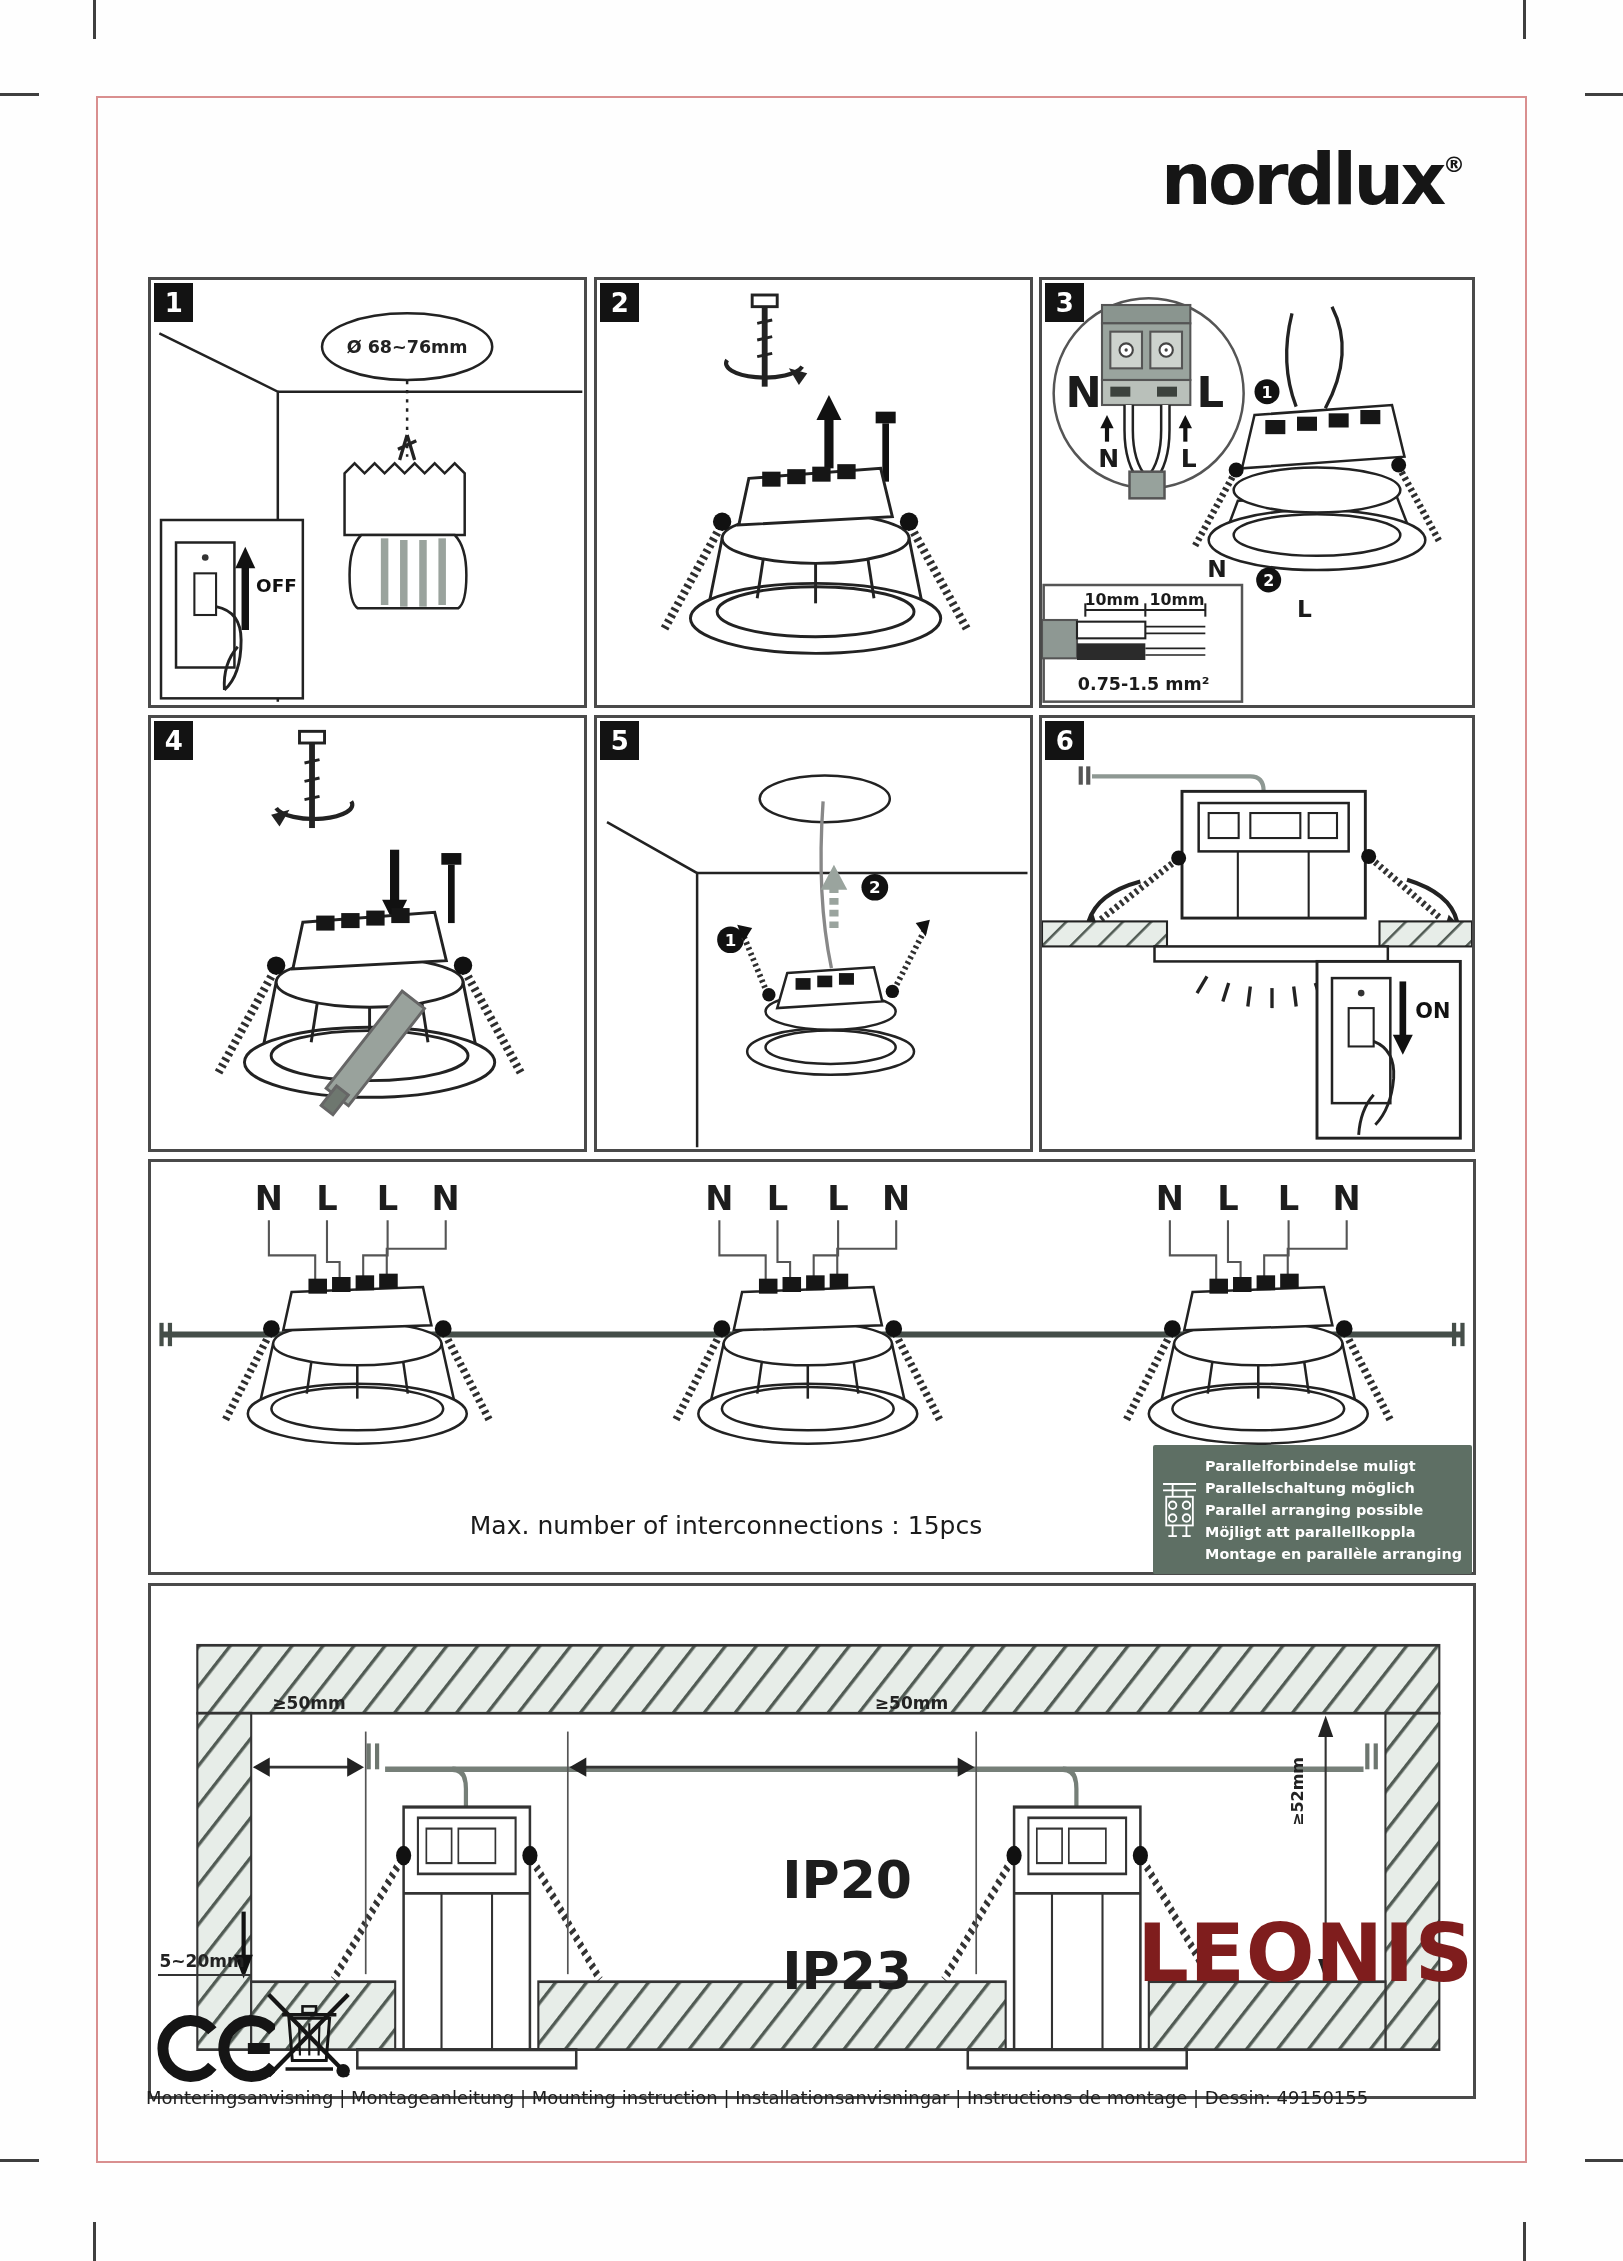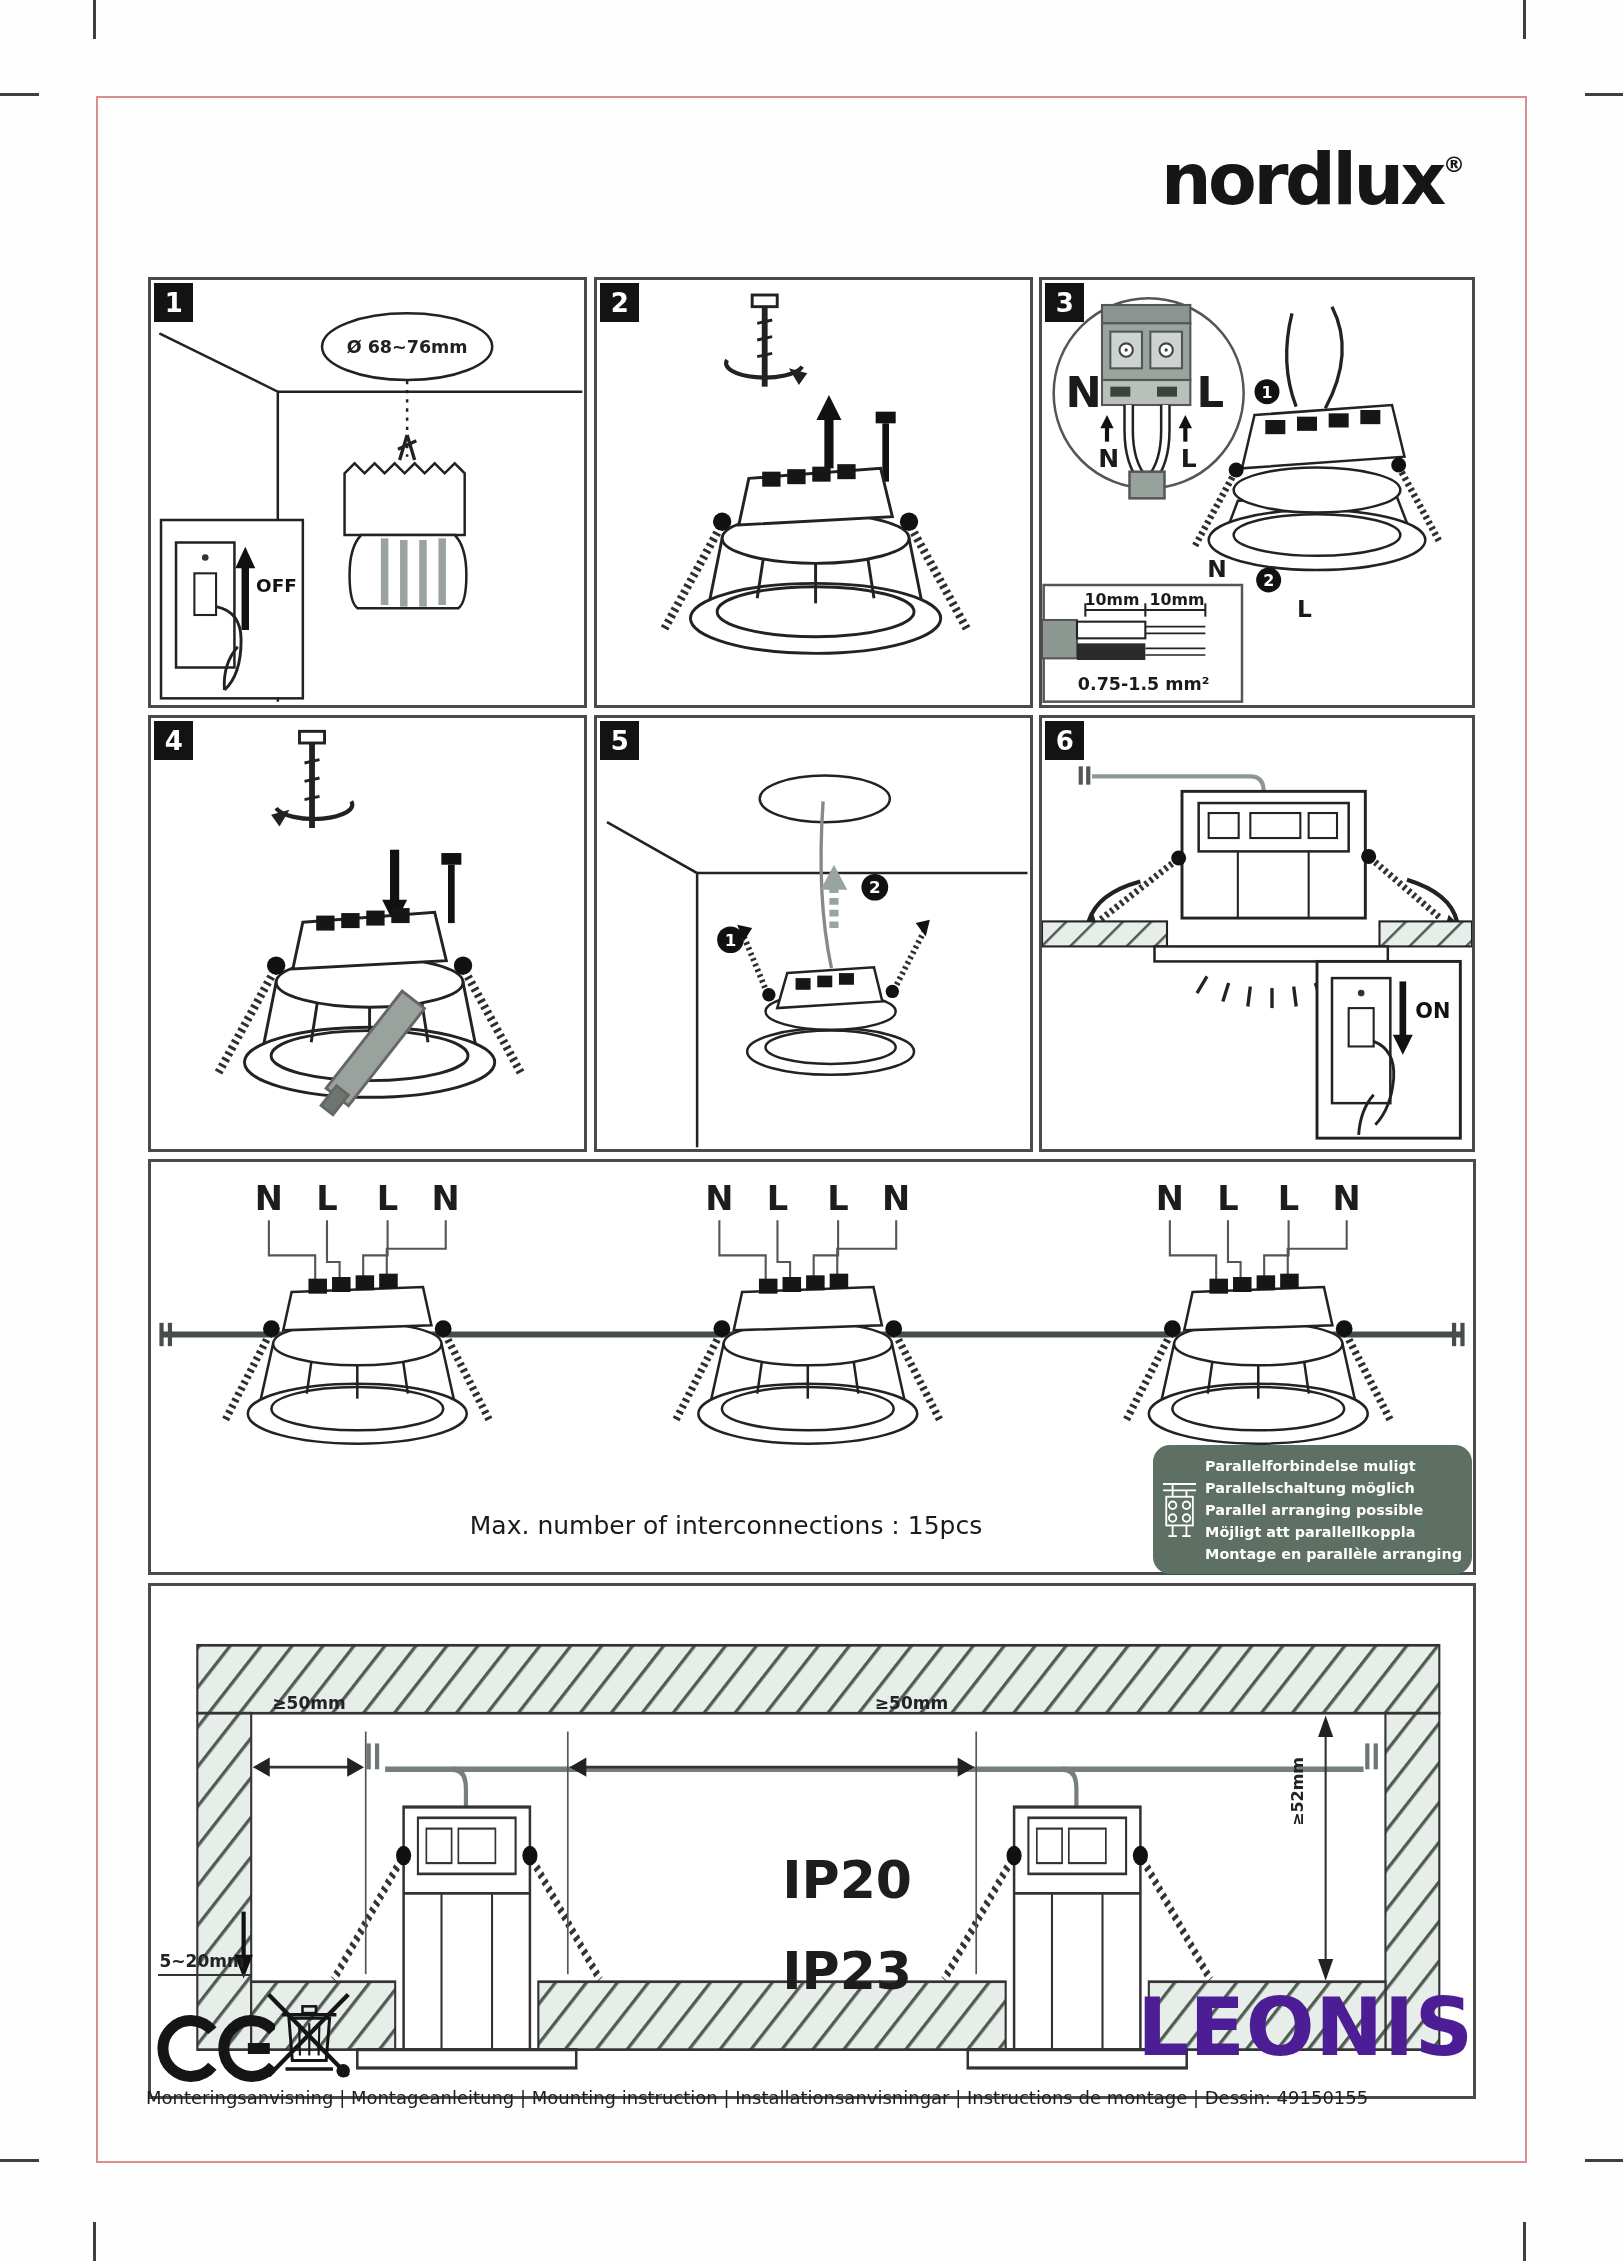--- a/index.html
+++ b/index.html
@@ -15,29 +15,29 @@
   .brand{position:absolute;top:144px;right:159px;font-size:71px;font-weight:bold;
          letter-spacing:-3.4px;color:#161616;line-height:1;}
   .brand sup{font-size:22px;letter-spacing:0;vertical-align:32px;}
   .panel{position:absolute;border:3.4px solid #4a4a4a;background:#fff;box-sizing:border-box;}
   .badge{position:absolute;left:3.4px;top:3.4px;width:39px;height:39px;background:#131313;color:#fff;
          font-size:26px;font-weight:bold;display:flex;align-items:center;justify-content:center;z-index:3;}
   .draw{position:absolute;left:0;top:0;width:100%;height:100%;}
   .caption{position:absolute;left:279px;top:349px;width:592px;text-align:center;
            font-size:25px;font-weight:normal;color:#1b1b1b;}
   .notebox{position:absolute;left:1002px;top:283px;width:319px;height:129px;background:#5e6f64;
-           border-radius:17px;box-sizing:border-box;padding:8.5px 10px 8.5px 8.5px;display:flex;
+           border-radius:2px;box-sizing:border-box;padding:8.5px 10px 8.5px 8.5px;display:flex;
            align-items:center;gap:8.5px;}
   .notetext div{font-size:14.4px;font-weight:bold;color:#ffffff;line-height:22px;white-space:nowrap;}
   .dimlabel{position:absolute;font-size:17px;font-weight:bold;color:#222;}
   .rot{transform:rotate(-90deg);transform-origin:center;}
   .ip{position:absolute;width:245px;text-align:right;font-size:52px;font-weight:bold;color:#1d1d1d;}
   .thick{border-bottom:2.5px solid #333;padding:1.7px 6.8px 2.5px 1.7px;}
-  .leonis{position:absolute;top:1987px;right:150px;font-size:81px;font-weight:bold;
-          letter-spacing:0.8px;line-height:1;color:#4c1d95;}
+  .leonis{position:absolute;top:1913px;right:150px;font-size:81px;font-weight:bold;
+          letter-spacing:0.8px;line-height:1;color:#7f1d1d;}
   .footerline{position:absolute;left:146px;top:2087px;width:1327px;font-size:18px;color:#1d1d1d;}
   .cemark{position:absolute;left:148px;top:2013px;}
   .weee{position:absolute;left:255px;top:1986px;}
 </style>
 </head>
 <body>
 
 <div class="crop" style="left:93px;top:0;width:3.4px;height:39px"></div>
 <div class="crop" style="left:0;top:93px;width:39px;height:3.4px"></div>
 <div class="crop" style="left:1523px;top:0;width:3.4px;height:39px"></div>

